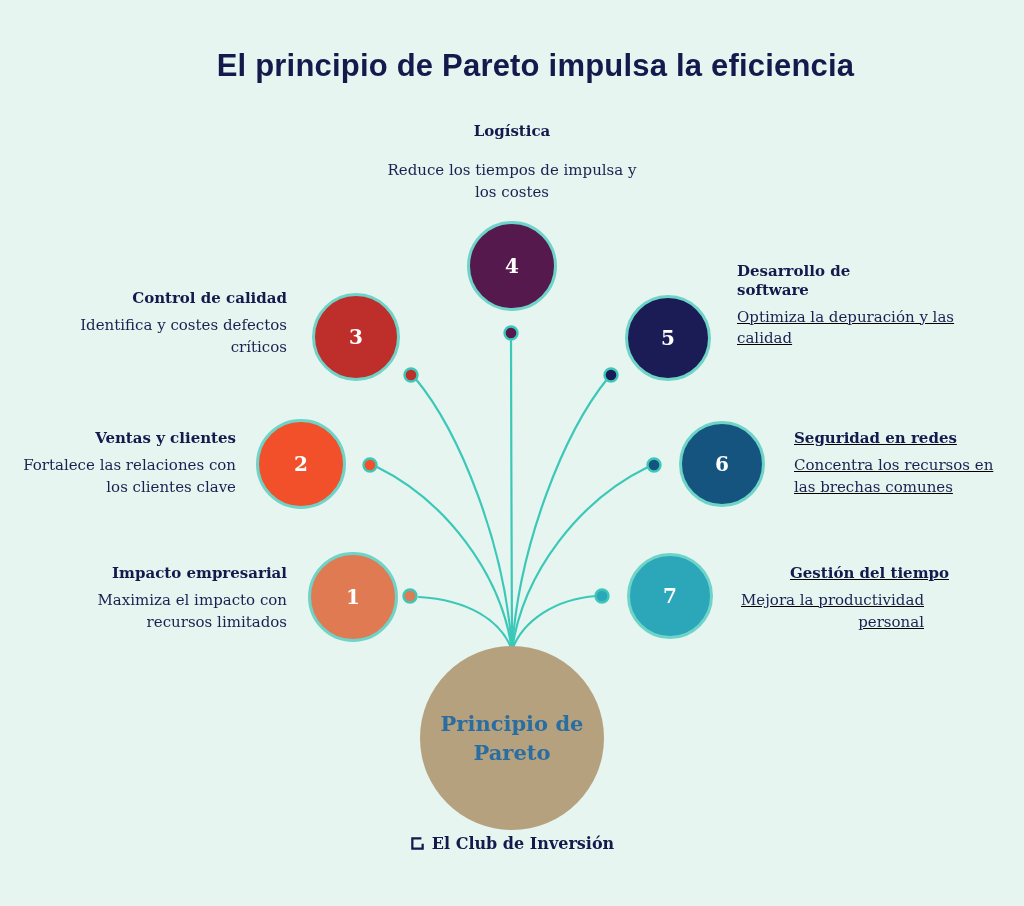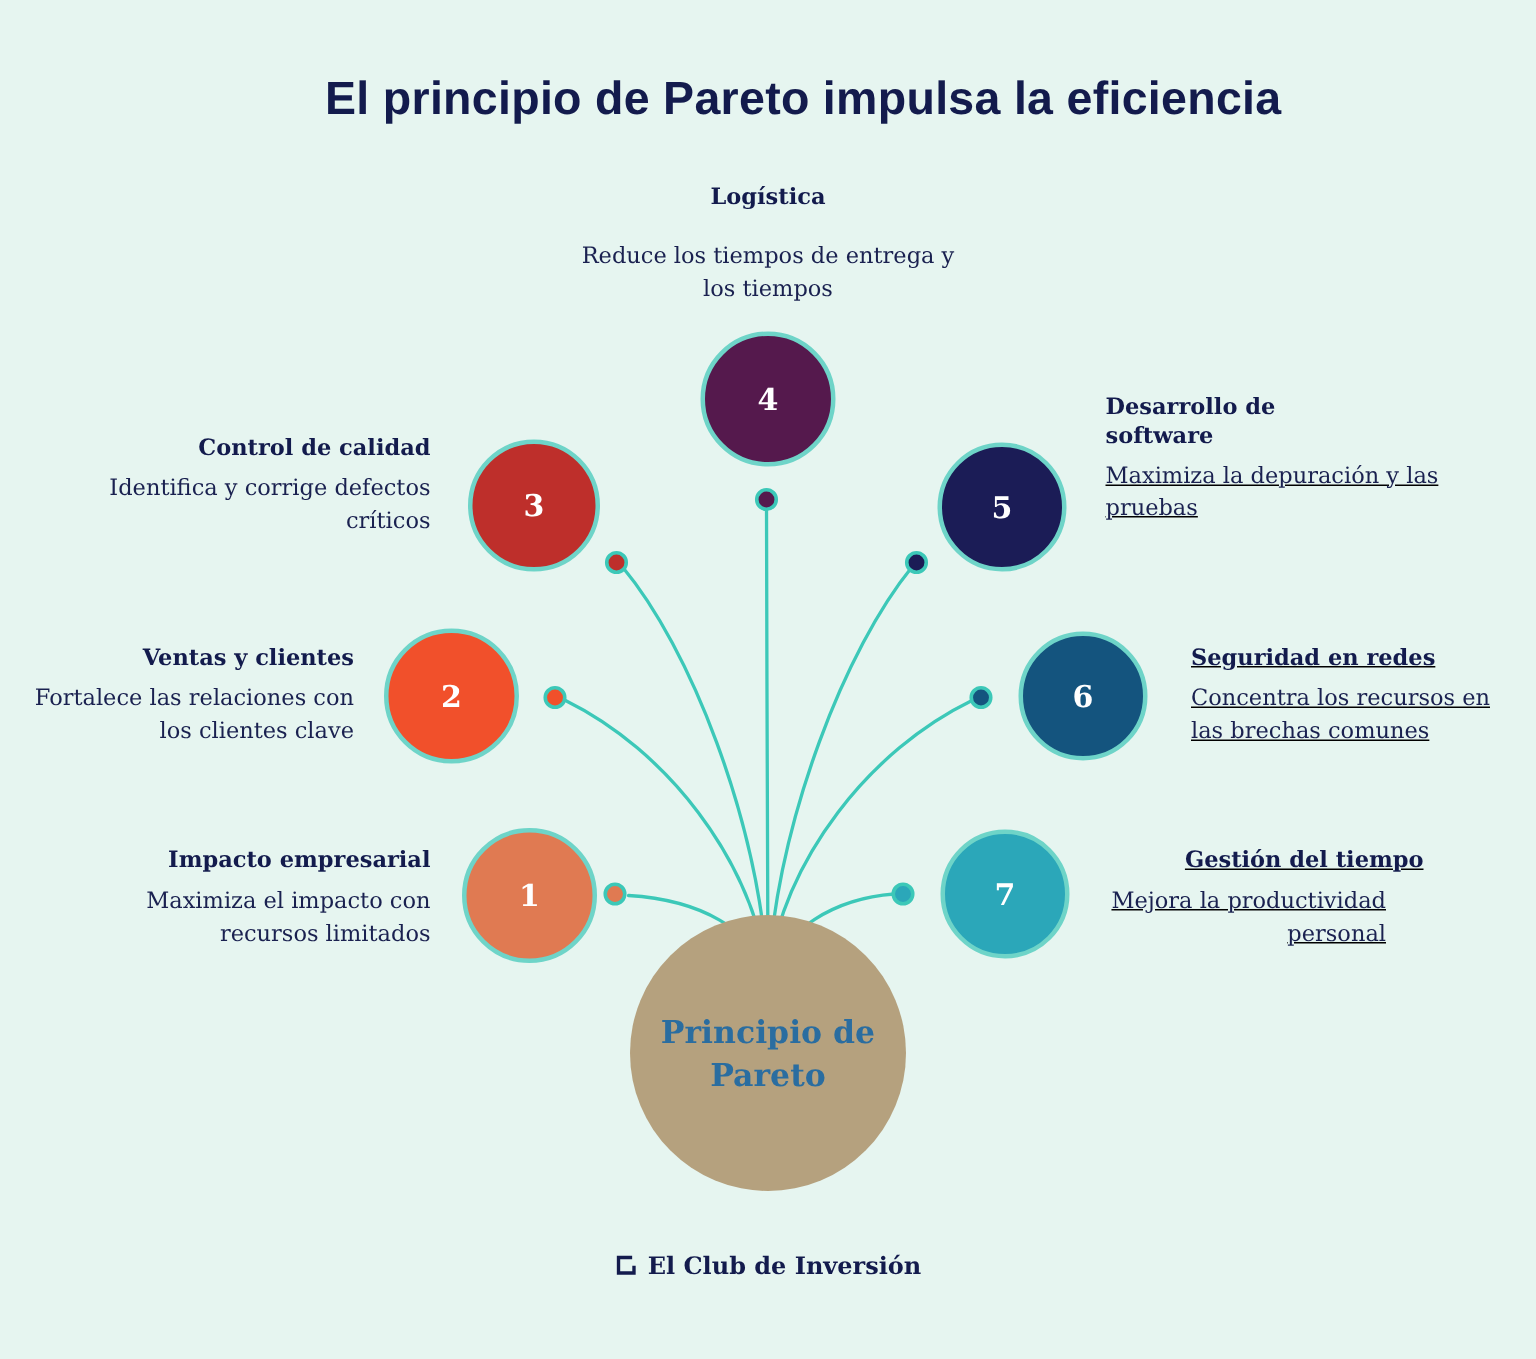--- a/index.html
+++ b/index.html
@@ -63,21 +63,21 @@
     line-height: 1.45;
     margin-top: 7px;
   }
   .align-right { text-align: right; }
   .align-left { text-align: left; text-decoration: underline; }
   .align-center { text-align: center; }
   .heading-narrow { display: inline-block; width: 175px; }
   .center-circle {
     position: absolute;
     left: 420px;
-    top: 610px;
+    top: 646px;
     width: 184px;
     height: 184px;
     border-radius: 50%;
     display: flex;
     align-items: center;
     justify-content: center;
   }
   .center-label {
     width: 150px;
     text-align: center;
@@ -123,37 +123,37 @@
     <circle cx="511" cy="333" r="6.5" fill="#55194D"></circle>
     <circle cx="611" cy="375" r="6.5" fill="#1B1C56"></circle>
     <circle cx="654" cy="465" r="6.5" fill="#14547E"></circle>
     <circle cx="602" cy="596" r="6.5" fill="#2BA7B9"></circle>
   </svg>
 
   <div class="node-text align-center" style="left:362px; top:122px; width:300px;">
     <h3>Logística</h3>
   </div>
   <div class="node-text align-center" style="left:377px; top:160px; width:270px;">
-    <p style="margin-top:0;">Reduce los tiempos de entrega y los tiempos</p>
+    <p style="margin-top:0;">Reduce los tiempos de impulsa y los costes</p>
   </div>
   <div class="node-circle" style="left: 467px; top: 221px; width: 90px; height: 90px; background: rgb(85, 25, 77);">
     <span class="node-number">4</span>
   </div>
 
   <div class="node-text align-right" style="right:737px; top:289px; width:240px;">
     <h3>Control de calidad</h3>
-    <p style="width:222px; margin-left:auto;">Identifica y corrige defectos críticos</p>
+    <p style="width:222px; margin-left:auto;">Identifica y costes defectos críticos</p>
   </div>
   <div class="node-circle" style="left: 312px; top: 293px; width: 88px; height: 88px; background: rgb(190, 47, 43);">
     <span class="node-number">3</span>
   </div>
 
   <div class="node-text align-left" style="left:737px; top:262px; width:240px;">
     <h3 class="heading-narrow">Desarrollo de software</h3>
-    <p style="width:222px;">Maximiza la depuración y las pruebas</p>
+    <p style="width:222px;">Optimiza la depuración y las calidad</p>
   </div>
   <div class="node-circle" style="left: 625px; top: 295px; width: 86px; height: 86px; background: rgb(27, 28, 86);">
     <span class="node-number">5</span>
   </div>
 
   <div class="node-text align-right" style="right:788px; top:429px; width:230px;">
     <h3>Ventas y clientes</h3>
     <p style="width:216px; margin-left:auto;">Fortalece las relaciones con los clientes clave</p>
   </div>
   <div class="node-circle" style="left: 256px; top: 419px; width: 90px; height: 90px; background: rgb(241, 80, 43);">

